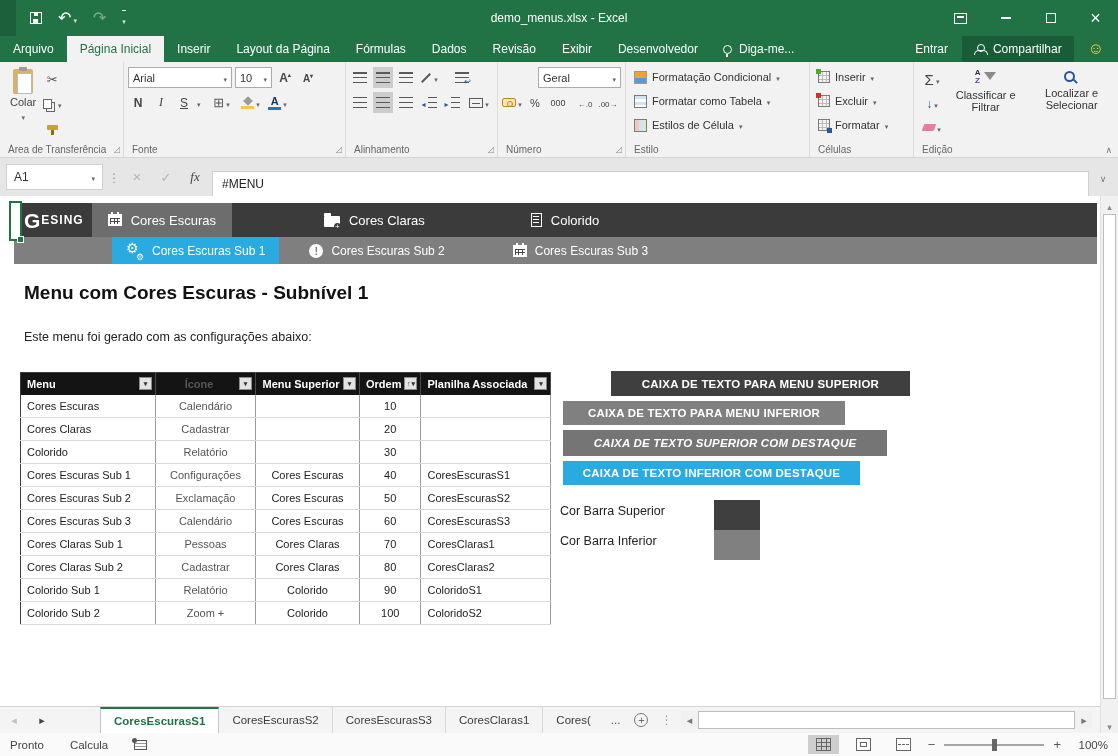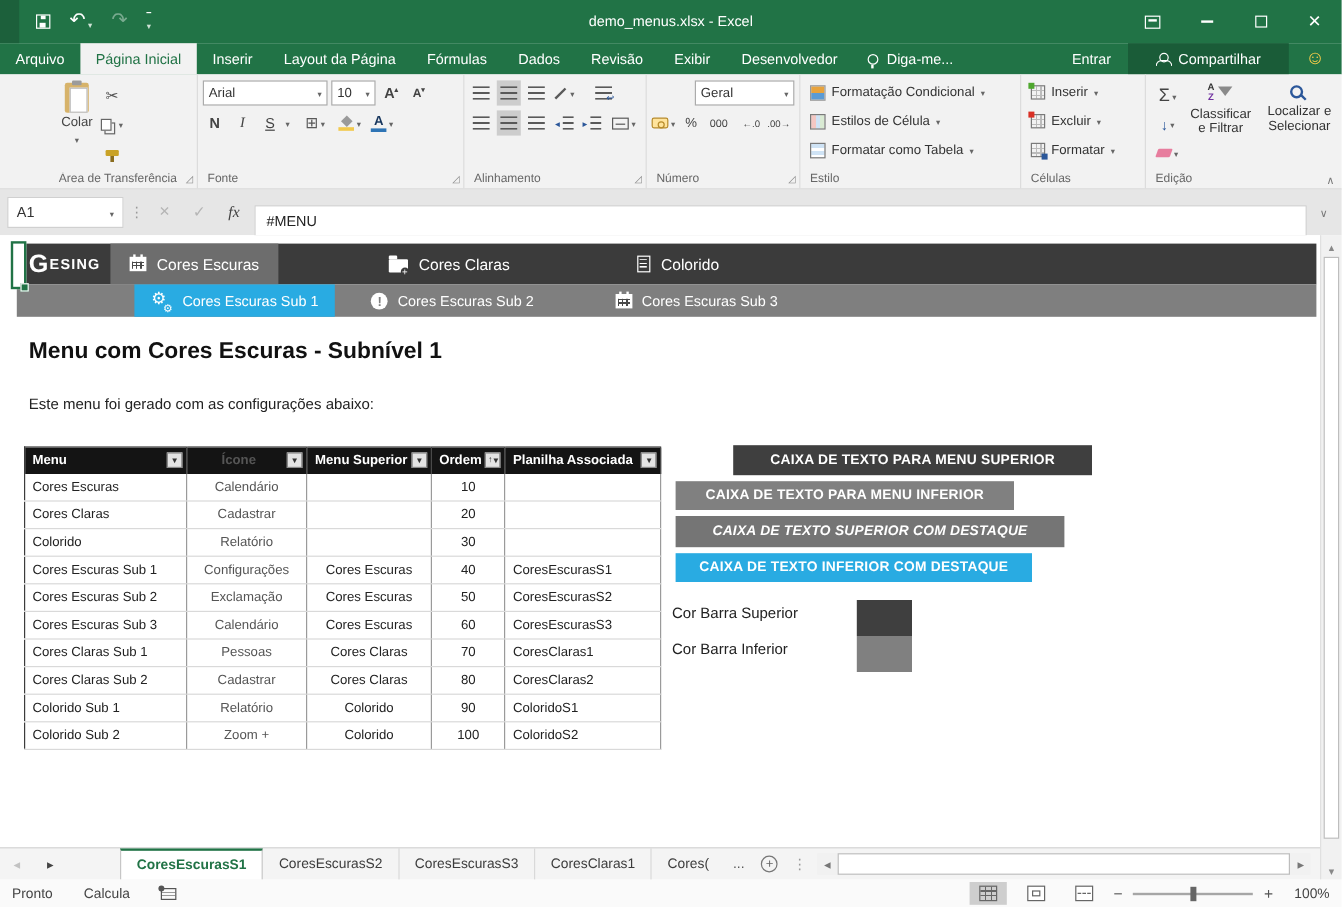--- a/index.html
+++ b/index.html
@@ -31,21 +31,21 @@
 
   
   .tabrow { position:absolute; top:36px; left:0; right:0; height:26px; background:#217346;
             display:flex; align-items:stretch; color:#fff; font-size:12px; }
   .rtab { padding:0 13px; display:flex; align-items:center; white-space:nowrap; }
   .rtab.active { background:#f2f2f2; color:#217346; }
   .tellme { display:flex; align-items:center; gap:7px; padding:0 12px; }
   .ic-bulb { width:9px; height:9px; border:1.5px solid #fff; border-radius:50%; position:relative; }
   .ic-bulb::after { content:""; position:absolute; left:2px; bottom:-4px; width:2px; height:3px; background:#fff; }
   .signin { margin-left:auto; padding:0 14px; display:flex; align-items:center; }
-  .share { background:#1a5c38; padding:0 23px; display:flex; align-items:center; gap:7px; }
+  .share { background:#1a5c38; padding:0 12px; display:flex; align-items:center; gap:7px; }
   .ic-person { width:12px; height:11px; position:relative; }
   .ic-person::before { content:""; position:absolute; left:3px; top:0; width:6px; height:6px; border:1.5px solid #fff; border-radius:50%; }
   .ic-person::after { content:""; position:absolute; left:0; bottom:0; width:12px; height:4px; border:1.5px solid #fff; border-bottom:none; border-radius:6px 6px 0 0; }
   .smiley { padding:0 14px; display:flex; align-items:center; }
   .g-smile::before { content:"☺"; color:#ffd04a; font-size:16px; }
 
   
   .ribbon { position:absolute; top:62px; left:0; right:0; height:96px; background:#f2f2f2;
             border-bottom:1px solid #d5d5d5; display:flex; font-size:11px; color:#444; }
   .rgroup { position:relative; height:100%; border-right:1px solid #dcdcdc; padding:5px 4px 16px; flex:none; }
@@ -53,21 +53,21 @@
   .launcher { position:absolute; bottom:3px; right:3px; font-size:8px; color:#8a8a8a; }
   .g-launch::before { content:"◿"; }
   .g-dd::before { content:"▾"; font-size:7px; color:#666; }
   .row { display:flex; align-items:center; gap:3px; }
   .ibtn { min-width:20px; height:21px; display:flex; align-items:center; justify-content:center; gap:2px; }
   .ibtn.on { background:#cdcdcd; }
   .combo { background:#fff; border:1px solid #ababab; height:21px; display:flex; align-items:center; padding:0 4px; gap:4px; color:#333; }
   .combo .g-dd { margin-left:auto; }
 
   
-  .g-clip-w { width:124px;margin-left:41px; }
+  .g-clip-w { width:124px; }
   .clipflex { display:flex; gap:6px; padding-left:6px; }
   .bigbtn { display:flex; flex-direction:column; align-items:center; gap:2px; padding-top:2px; }
   .ic-clip { width:20px; height:25px; background:#d7b36a; border-radius:2px; position:relative; }
   .ic-clip::before { content:""; position:absolute; left:4px; top:4px; width:13px; height:19px; background:#fff; border:1px solid #bbb; }
   .ic-clip::after { content:""; position:absolute; left:6px; top:-2px; width:8px; height:4px; background:#9b9b9b; border-radius:1px; }
   .minicol { display:flex; flex-direction:column; gap:3px; padding-top:2px; }
   .g-cut::before { content:"✂"; font-size:13px; color:#555; }
   .ic-copy { width:9px; height:10px; border:1px solid #666; background:#fff; box-shadow:3px 3px 0 -1px #f2f2f2, 3px 3px 0 0 #666; margin-right:4px; }
   .ic-paint { width:11px; height:5px; background:#c9a227; border-radius:1px; position:relative; }
   .ic-paint::after { content:""; position:absolute; left:4px; top:5px; width:3px; height:5px; background:#8a6d1f; }
@@ -497,27 +497,27 @@
   </div>
 
   <div class="rgroup g-style-w">
     <div class="stylecol">
       <span class="rowbtn">
           <span class="ic-cf"></span>
           <span>Formatação Condicional</span>
           <span class="g-dd"></span>
         </span>
       <span class="rowbtn">
+          <span class="ic-ftab"></span>
+          <span>Formatar como Tabela</span>
+          <span class="g-dd"></span>
+        </span>
+      <span class="rowbtn">
           <span class="ic-cstyle"></span>
           <span>Estilos de Célula</span>
-          <span class="g-dd"></span>
-        </span>
-      <span class="rowbtn">
-          <span class="ic-ftab"></span>
-          <span>Formatar como Tabela</span>
           <span class="g-dd"></span>
         </span>
     </div>
     <span class="rglabel">Estilo</span>
   </div>
 
   <div class="rgroup g-cells-w">
     <div class="stylecol">
       <span class="rowbtn">
           <span class="mini-grid badge-ins"></span>

